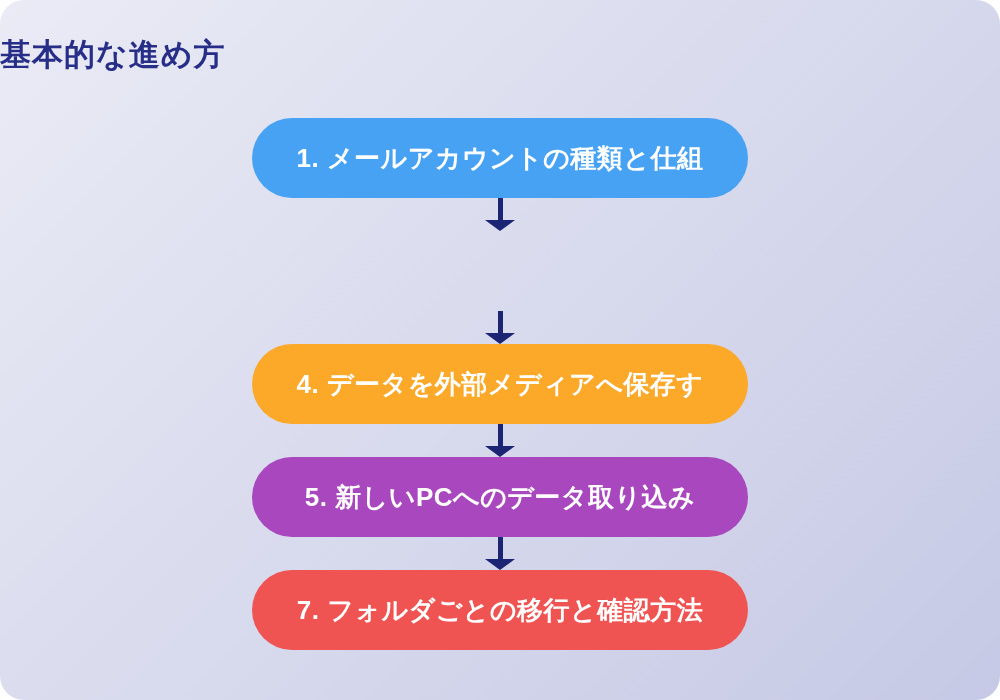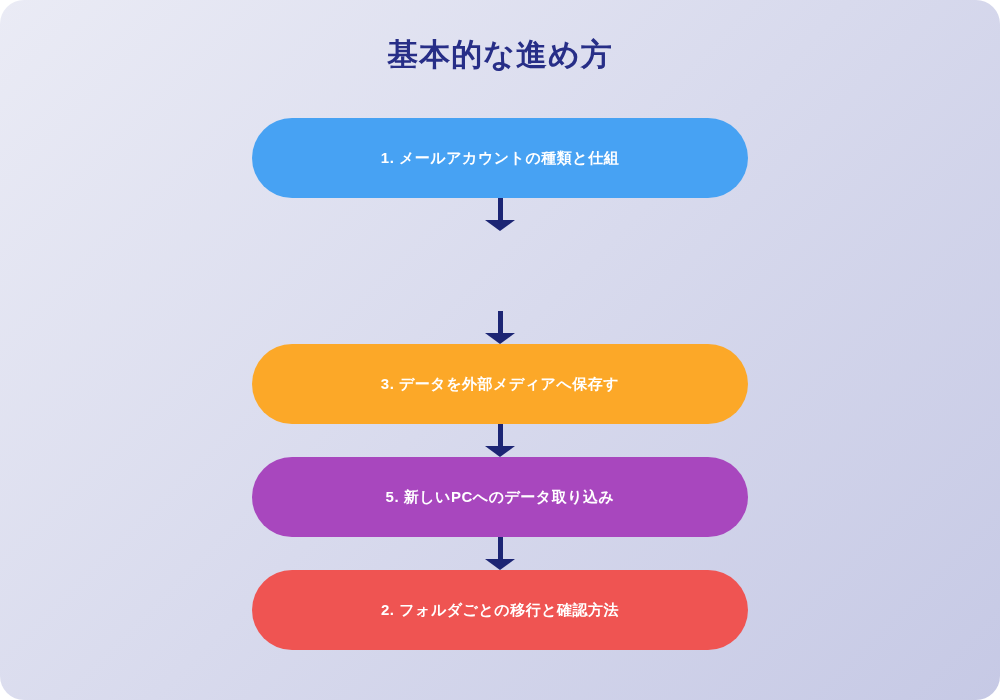--- a/index.html
+++ b/index.html
@@ -21,39 +21,39 @@
     border-radius: 24px;
     
     background: linear-gradient(135deg, #EAEBF5, #C6C9E5);
   }
   .title {
     position: absolute;
     top: 34px;
     left: 0;
     width: 100%;
     margin: 0;
-    text-align: center;
+    text-align: left;
     font-size: 31px;
     font-weight: 700;
     letter-spacing: 1px;
     color: #272E87;
   }
   .step {
     position: absolute;
     left: 252px;
     width: 496px;
     height: 80px;
     border-radius: 40px;
     display: flex;
     align-items: center;
     justify-content: center;
   }
   .step-label {
     color: #FFFFFF;
-    font-size: 15px;
+    font-size: 26px;
     font-weight: 700;
     letter-spacing: 0.5px;
     white-space: nowrap;
   }
   .step1 { top: 118px; }
   .step2 { top: 231px; }
   .step3 { top: 344px; }
   .step4 { top: 457px; }
   .step5 { top: 570px; }
   .arrow {
@@ -101,35 +101,35 @@
       <span class="arrow-head" style="border-top-color: rgb(28, 37, 116);"></span>
     </div>
 
 
     <div class="arrow arrow2">
       <span class="arrow-stem" style="background: rgb(28, 37, 116);"></span>
       <span class="arrow-head" style="border-top-color: rgb(28, 37, 116);"></span>
     </div>
 
     <div class="step step3" style="background: rgb(252, 168, 40);">
-      <span class="step-label" style="color: rgb(255, 255, 255);">3. データを外部メディアへ保存す</span>
+      <span class="step-label" style="color: rgb(255, 255, 255);">4. データを外部メディアへ保存す</span>
     </div>
 
     <div class="arrow arrow3">
       <span class="arrow-stem" style="background: rgb(28, 37, 116);"></span>
       <span class="arrow-head" style="border-top-color: rgb(28, 37, 116);"></span>
     </div>
 
     <div class="step step4" style="background: rgb(168, 71, 190);">
       <span class="step-label" style="color: rgb(255, 255, 255);">5. 新しいPCへのデータ取り込み</span>
     </div>
 
     <div class="arrow arrow4">
       <span class="arrow-stem" style="background: rgb(28, 37, 116);"></span>
       <span class="arrow-head" style="border-top-color: rgb(28, 37, 116);"></span>
     </div>
 
     <div class="step step5" style="background: rgb(239, 84, 82);">
-      <span class="step-label" style="color: rgb(255, 255, 255);">2. フォルダごとの移行と確認方法</span>
+      <span class="step-label" style="color: rgb(255, 255, 255);">7. フォルダごとの移行と確認方法</span>
     </div>
 
   </div>
 </div>
 
 </body></html>

